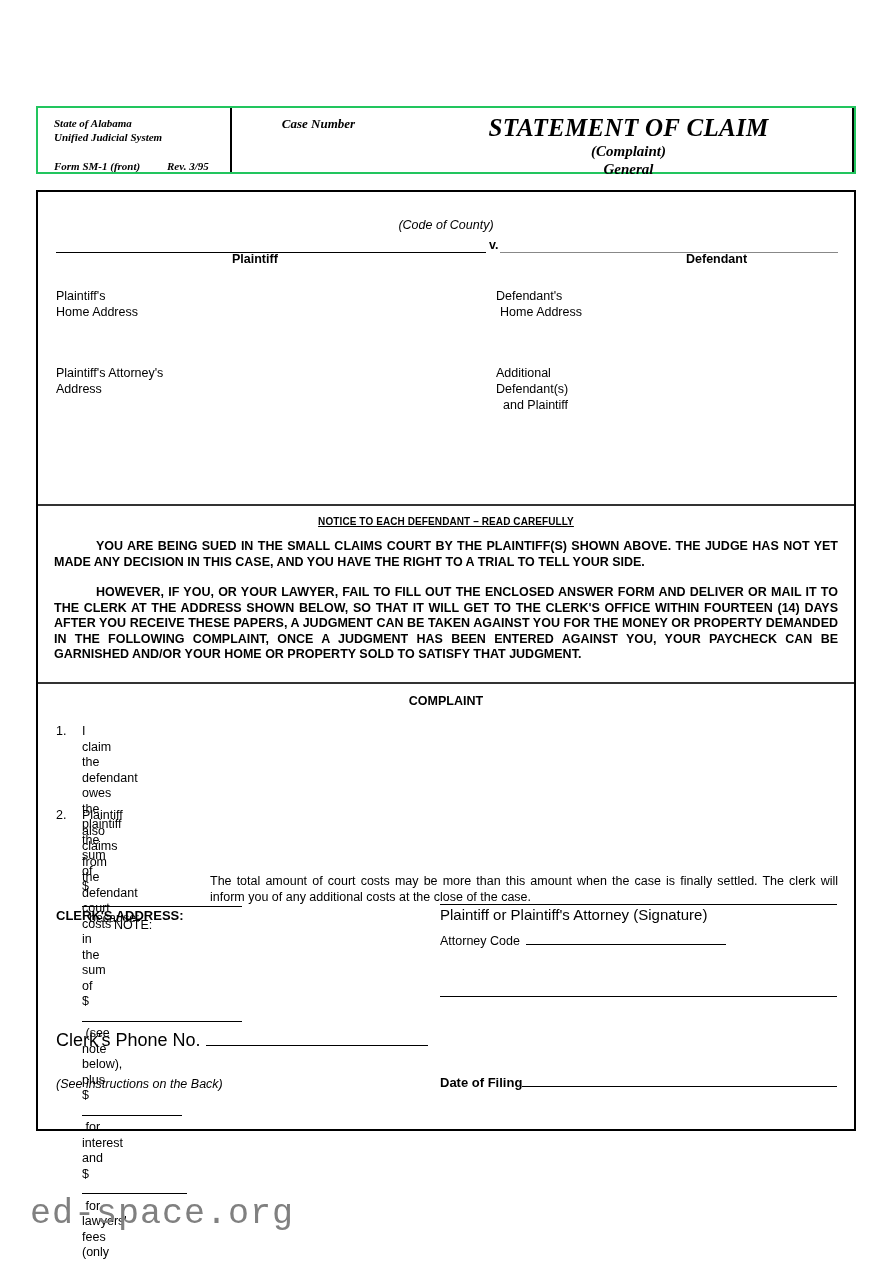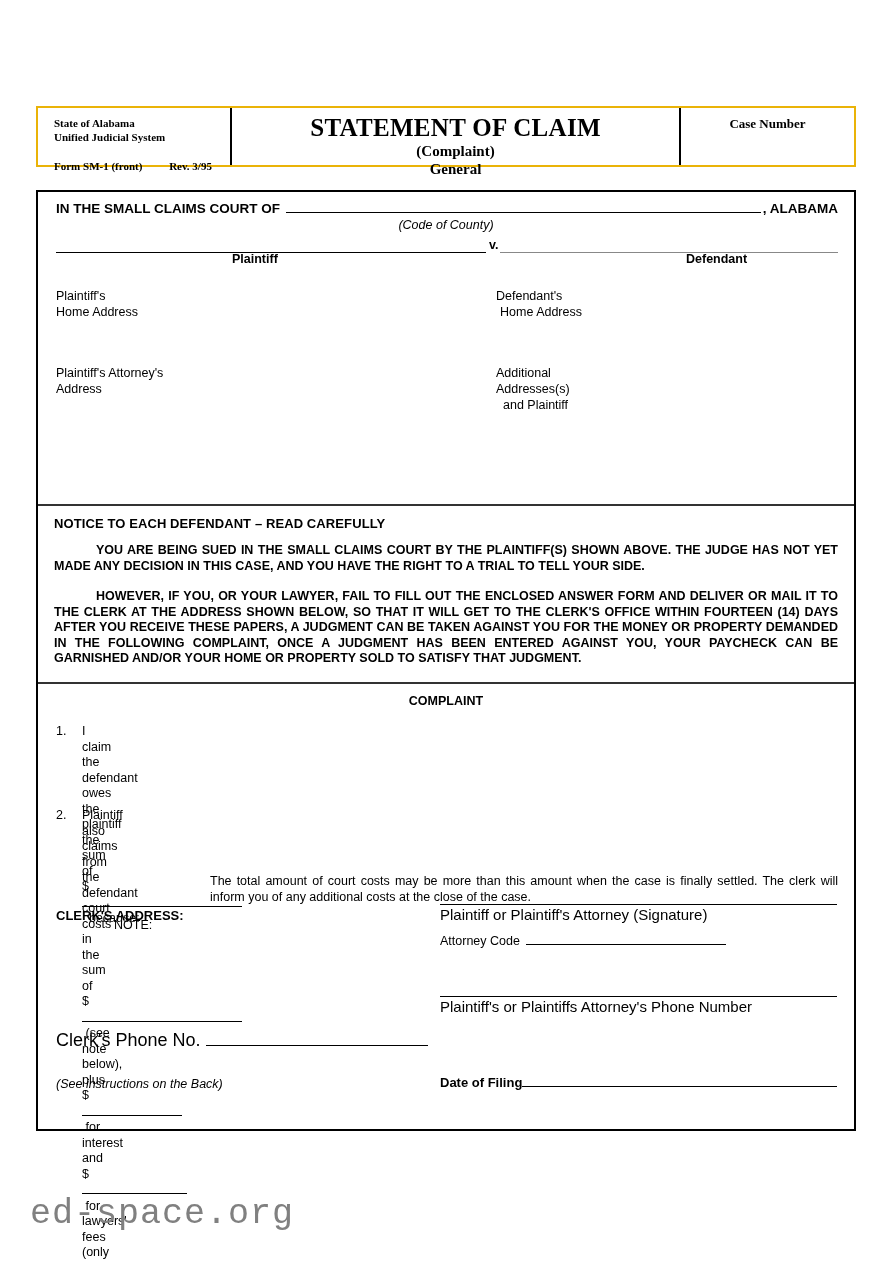--- a/index.html
+++ b/index.html
@@ -15,24 +15,25 @@
     color: #000000;
     overflow: hidden;
   }
 
   
   .header-table {
     position: absolute;
     left: 36px;
     top: 106px;
     width: 820px;
-    height: 61px;
-    border: 2px solid #eab308;
+    height: 68px;
+    border: 2px solid #22c55e;
     box-sizing: border-box;
     display: flex;
+    font-style: italic;
   }
   .hdr-cell {
     box-sizing: border-box;
     position: relative;
   }
   .hdr-left {
     width: 194px;
     border-right: 2px solid #000;
     padding: 8px 0 0 16px;
     font-family: "Liberation Serif", serif;
@@ -188,24 +189,25 @@
   .notice {
     position: absolute;
     left: 0;
     top: 312px;
     right: 0;
     height: 178px;
     padding: 12px 16px 0 16px;
     box-sizing: border-box;
   }
   .notice-heading {
-    text-align: left;
-    font-size: 13px;
+    text-align: center;
+    font-size: 10px;
     font-weight: bold;
     letter-spacing: 0.1px;
+    text-decoration: underline;
   }
   .notice-p {
     font-size: 12.5px;
     font-weight: bold;
     line-height: 15.5px;
     text-align: justify;
     margin-top: 12px;
     text-indent: 42px;
   }
   .notice-p.second {
@@ -363,40 +365,35 @@
 
 <div class="header-table">
   <div class="hdr-cell hdr-left">
     <div>State of Alabama</div>
     <div>Unified Judicial System</div>
     <div class="line2">
       <span class="formno">Form SM-1 (front)</span>
       <span class="rev">Rev. 3/95</span>
     </div>
   </div>
+  <div class="hdr-cell hdr-right">
+    <div>Case Number</div>
+    <div></div>
+  </div>
   <div class="hdr-cell hdr-mid">
     <div class="hdr-title-main">STATEMENT OF CLAIM</div>
     <div class="hdr-title-sub">(Complaint)</div>
     <div class="hdr-title-sub2">General</div>
   </div>
-  <div class="hdr-cell hdr-right">
-    <div>Case Number</div>
-    <div></div>
-  </div>
 </div>
 
 <div class="body-box">
 
   <div class="caption">
 
-    <div class="court-line">
-      <span>IN THE SMALL CLAIMS COURT OF</span>
-      <span class="rule"></span>
-      <span>, ALABAMA</span>
-    </div>
 
     <div class="county-hint">(Code of County)</div>
 
     <div class="vs-row">
       <span class="vs-rule-left"></span>
       <span class="vs-label">v.</span>
       <span class="vs-rule-right"></span>
     </div>
 
     <div class="party-labels">
@@ -414,21 +411,21 @@
       <div class="indent-1">Home Address</div>
     </div>
 
     <div class="addr-block addr-plaintiff-atty">
       <div>Plaintiff's Attorney's</div>
       <div>Address</div>
     </div>
 
     <div class="addr-block addr-defendant-addl">
       <div>Additional</div>
-      <div>Addresses(s)</div>
+      <div>Defendant(s)</div>
       <div class="indent-2">and Plaintiff</div>
     </div>
   </div>
 
   <div class="section-divider" id="divider-notice"></div>
 
   <div class="notice">
     <div class="notice-heading">NOTICE TO EACH DEFENDANT – READ CAREFULLY</div>
     <div class="notice-p">YOU ARE BEING SUED IN THE SMALL CLAIMS COURT BY THE PLAINTIFF(S) SHOWN ABOVE. THE JUDGE HAS NOT YET MADE ANY DECISION IN THIS CASE, AND YOU HAVE THE RIGHT TO A TRIAL TO TELL YOUR SIDE.</div>
     <div class="notice-p second">HOWEVER, IF YOU, OR YOUR LAWYER, FAIL TO FILL OUT THE ENCLOSED ANSWER FORM AND DELIVER OR MAIL IT TO THE CLERK AT THE ADDRESS SHOWN BELOW, SO THAT IT WILL GET TO THE CLERK'S OFFICE WITHIN FOURTEEN (14) DAYS AFTER YOU RECEIVE THESE PAPERS, A JUDGMENT CAN BE TAKEN AGAINST YOU FOR THE MONEY OR PROPERTY DEMANDED IN THE FOLLOWING COMPLAINT, ONCE A JUDGMENT HAS BEEN ENTERED AGAINST YOU, YOUR PAYCHECK CAN BE GARNISHED AND/OR YOUR HOME OR PROPERTY SOLD TO SATISFY THAT JUDGMENT.</div>
@@ -466,21 +463,20 @@
 
     <div class="see-instructions">(See instructions on the Back)</div>
 
     <div class="sig-area">
       <div class="sig-rule"></div>
       <div class="sig-caption">Plaintiff or Plaintiff's Attorney (Signature)</div>
       <div class="attorney-code">
         <span>Attorney Code</span><span class="blank"></span>
       </div>
       <div class="sig-rule-2"></div>
-      <div class="sig-caption">Plaintiff's or Plaintiffs Attorney's Phone Number</div>
     </div>
 
     <div class="date-filing">
       <span>Date of Filing</span>
       <span class="rule"></span>
     </div>
   </div>
 
 </div>
 

